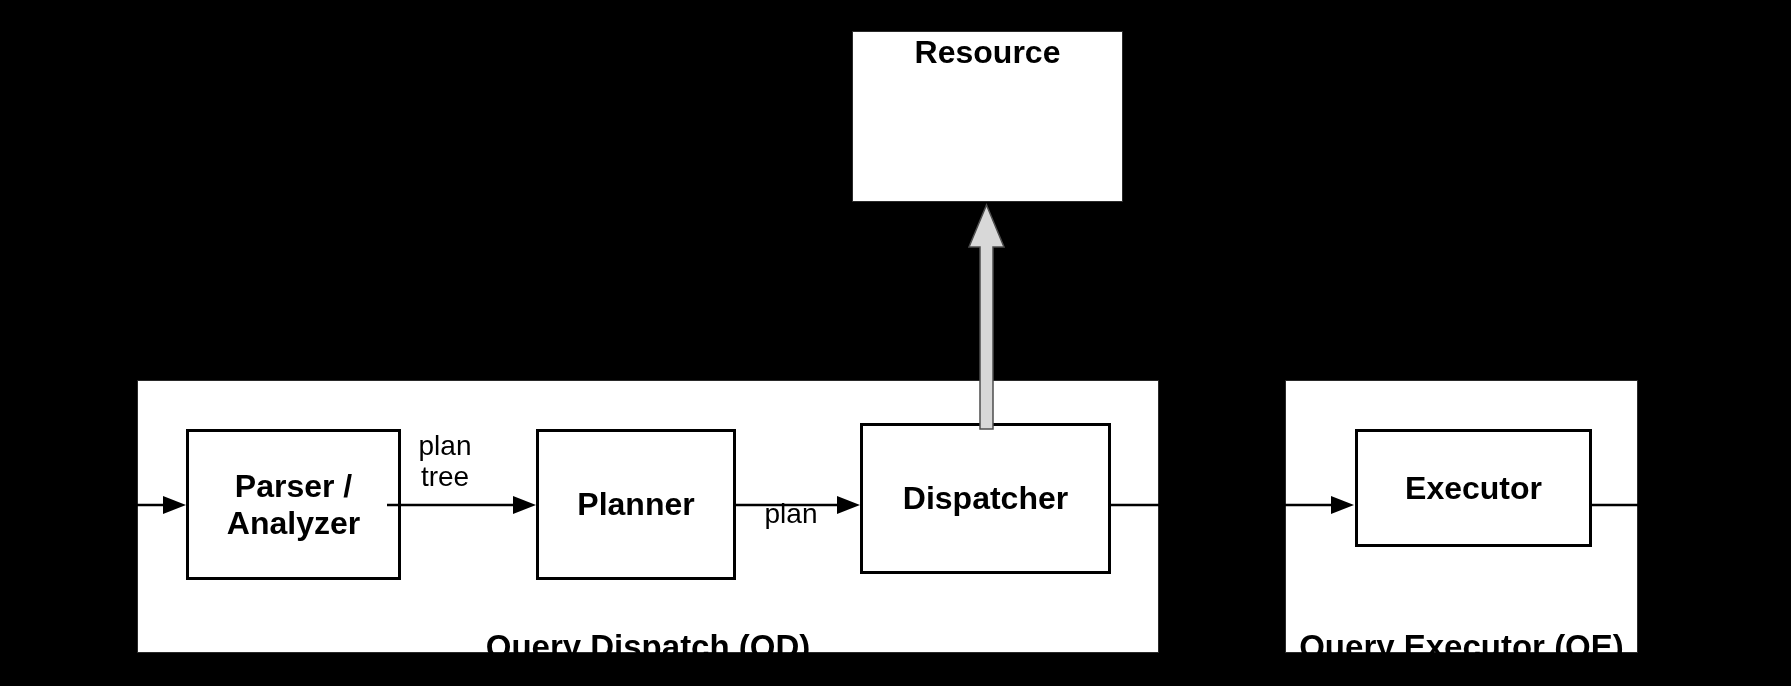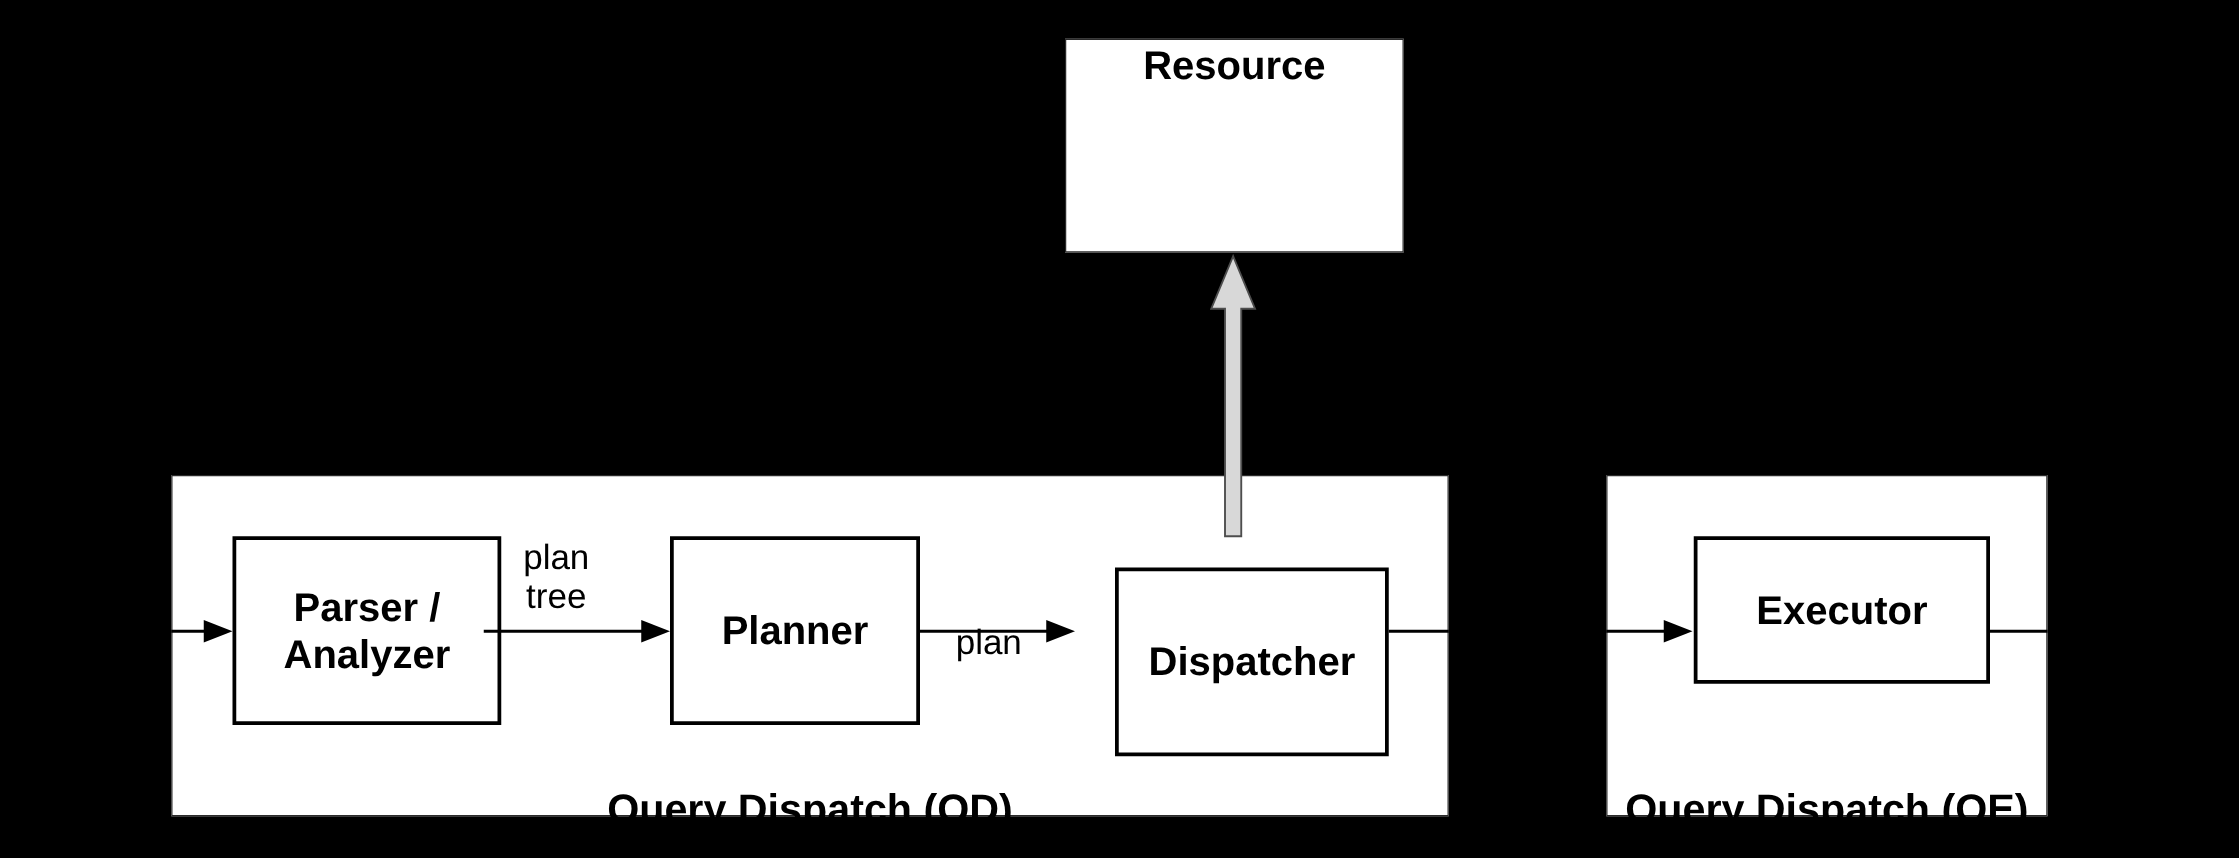--- a/index.html
+++ b/index.html
@@ -53,21 +53,21 @@
     align-items: center;
     text-align: center;
   }
   #resource-manager .node-label { line-height: 40px; }
 
   #qd-container { left: 137px; top: 380px; width: 1022px; height: 273px; }
   #qe-container { left: 1285px; top: 380px; width: 353px; height: 273px; }
 
   #parser-box     { left: 186px;  top: 429px; width: 215px; height: 151px; }
   #planner-box    { left: 536px;  top: 429px; width: 200px; height: 151px; }
-  #dispatcher-box { left: 860px;  top: 454px; width: 219px; height: 151px; margin-left: 32px; }
+  #dispatcher-box { left: 860px;  top: 423px; width: 251px; height: 151px; }
   #executor-box   { left: 1355px; top: 429px; width: 237px; height: 118px; }
 
   .group-label {
     position: absolute;
     left: 0; right: 0;
     top: 225px;
     text-align: center;
     font-weight: bold;
     font-size: 33px;
     line-height: 34px;
@@ -100,21 +100,21 @@
     <div class="node-label">
       <div>Resource</div>
     </div>
   </div>
 
   <div class="box container-box" id="qd-container">
     <div class="group-label">Query Dispatch (QD)</div>
   </div>
 
   <div class="box container-box" id="qe-container">
-    <div class="group-label">Query Dispatch (QE)</div>
+    <div class="group-label">Query Executor (QE)</div>
   </div>
 
   <div class="box inner-box" id="parser-box">
     <div class="node-label">
       <div>Parser /</div>
       <div>Analyzer</div>
     </div>
   </div>
 
   <div class="box inner-box" id="planner-box">

